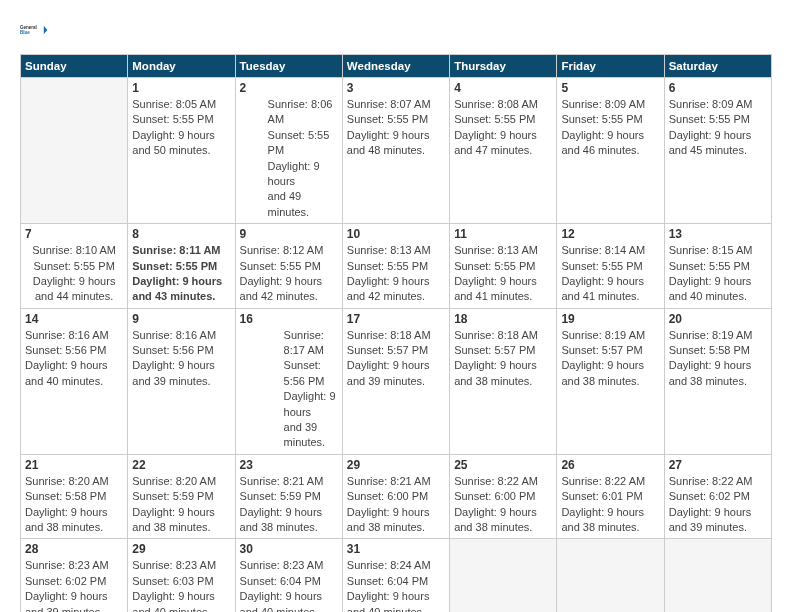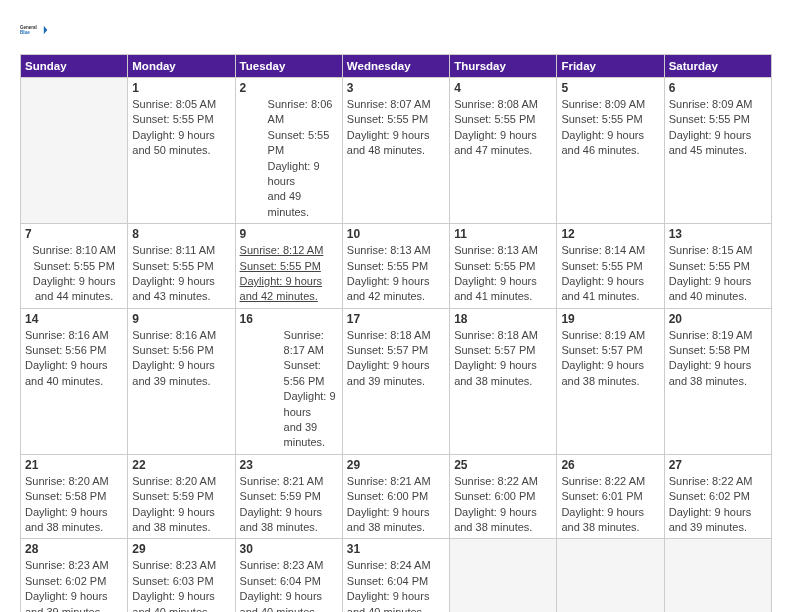--- a/index.html
+++ b/index.html
@@ -43,21 +43,21 @@
     .subtitle {
       font-size: 13px;
       color: #555;
     }
     .calendar {
       width: 100%;
       border-collapse: collapse;
       table-layout: fixed;
     }
     .calendar th {
-      background: #4c1d95;
+      background: #0c4a6e;
       color: #fff;
       font-size: 11.5px;
       font-weight: bold;
       padding: 5px 4px;
       text-align: left;
       border: 1px solid #ccc;
     }
     .calendar td {
       border: 1px solid #ccc;
       vertical-align: top;
@@ -162,28 +162,28 @@
         <tr>
           <td>
             <span class="day-num">7</span>
             <div class="day-info" style="white-space: pre-line; text-align: center;">Sunrise: 8:10 AM
 Sunset: 5:55 PM
 Daylight: 9 hours
 and 44 minutes.</div>
           </td>
           <td>
             <span class="day-num">8</span>
-            <div class="day-info" style="white-space: pre-line;">Sunrise: 8:11 AM
+            <div class="day-info" style="white-space: pre-line; font-weight: bold;">Sunrise: 8:11 AM
 Sunset: 5:55 PM
 Daylight: 9 hours
 and 43 minutes.</div>
           </td>
           <td>
             <span class="day-num">9</span>
-            <div class="day-info" style="white-space: pre-line; text-decoration: underline;">Sunrise: 8:12 AM
+            <div class="day-info" style="white-space: pre-line;">Sunrise: 8:12 AM
 Sunset: 5:55 PM
 Daylight: 9 hours
 and 42 minutes.</div>
           </td>
           <td>
             <span class="day-num">10</span>
             <div class="day-info" style="white-space: pre-line;">Sunrise: 8:13 AM
 Sunset: 5:55 PM
 Daylight: 9 hours
 and 42 minutes.</div>

